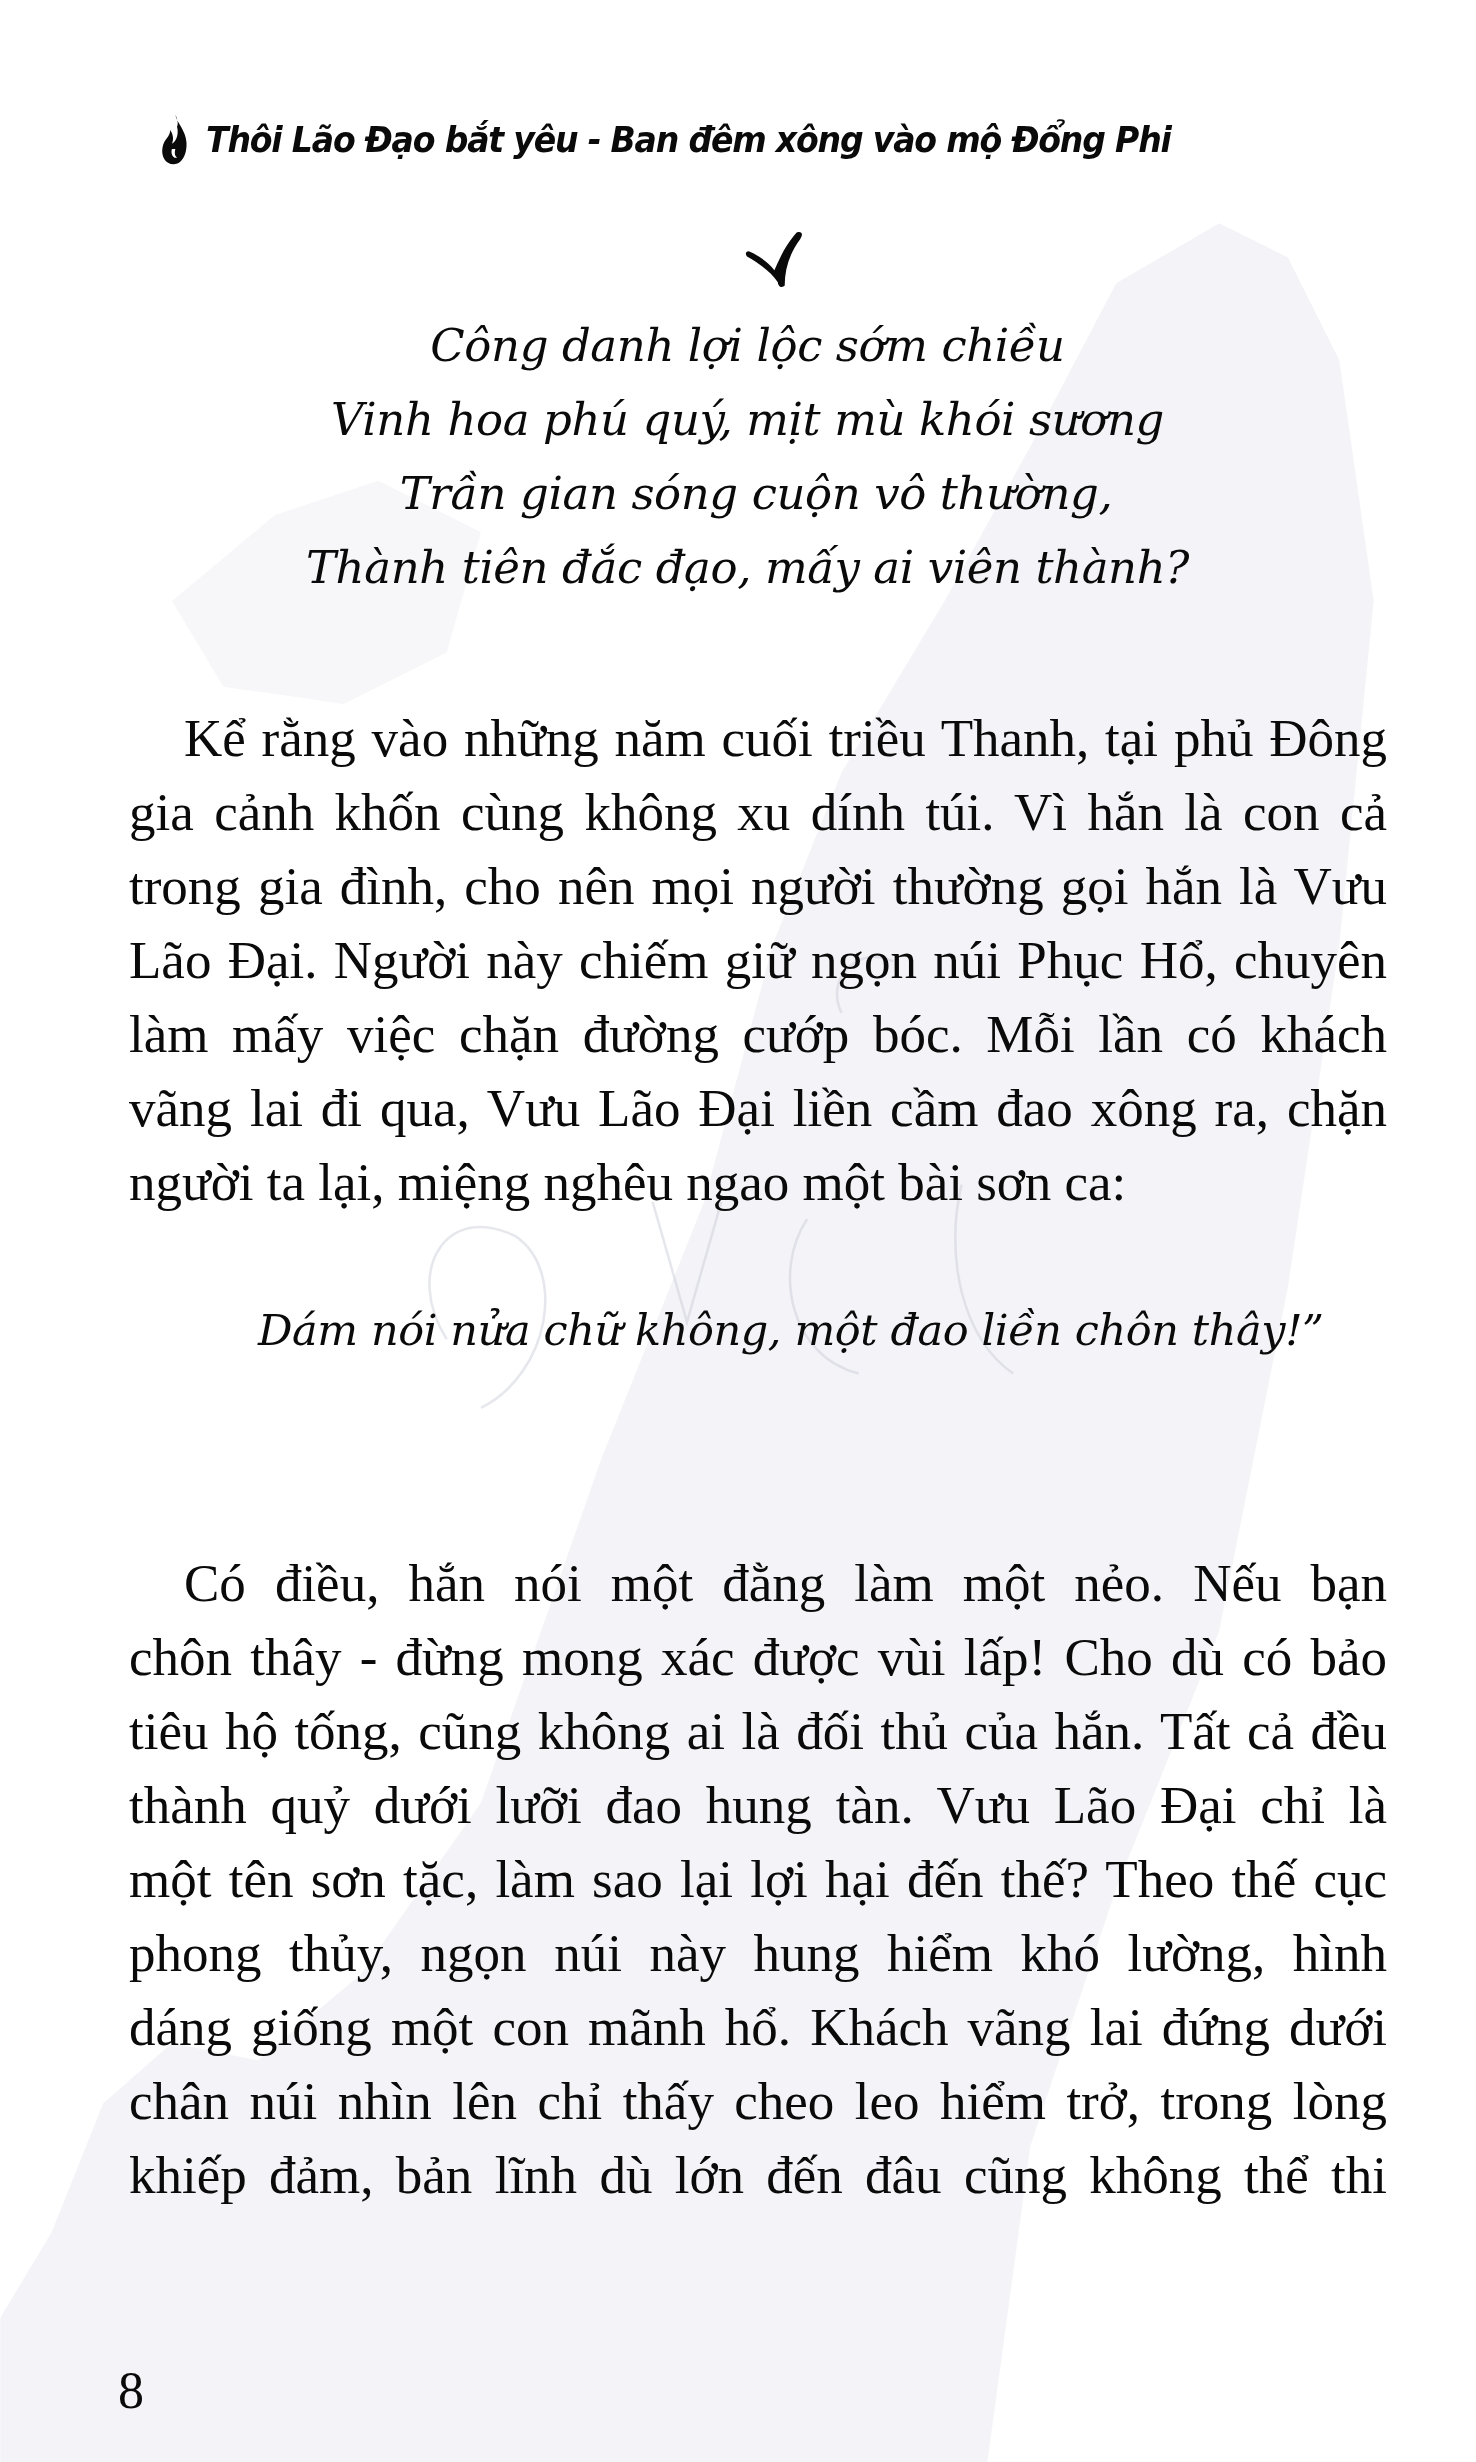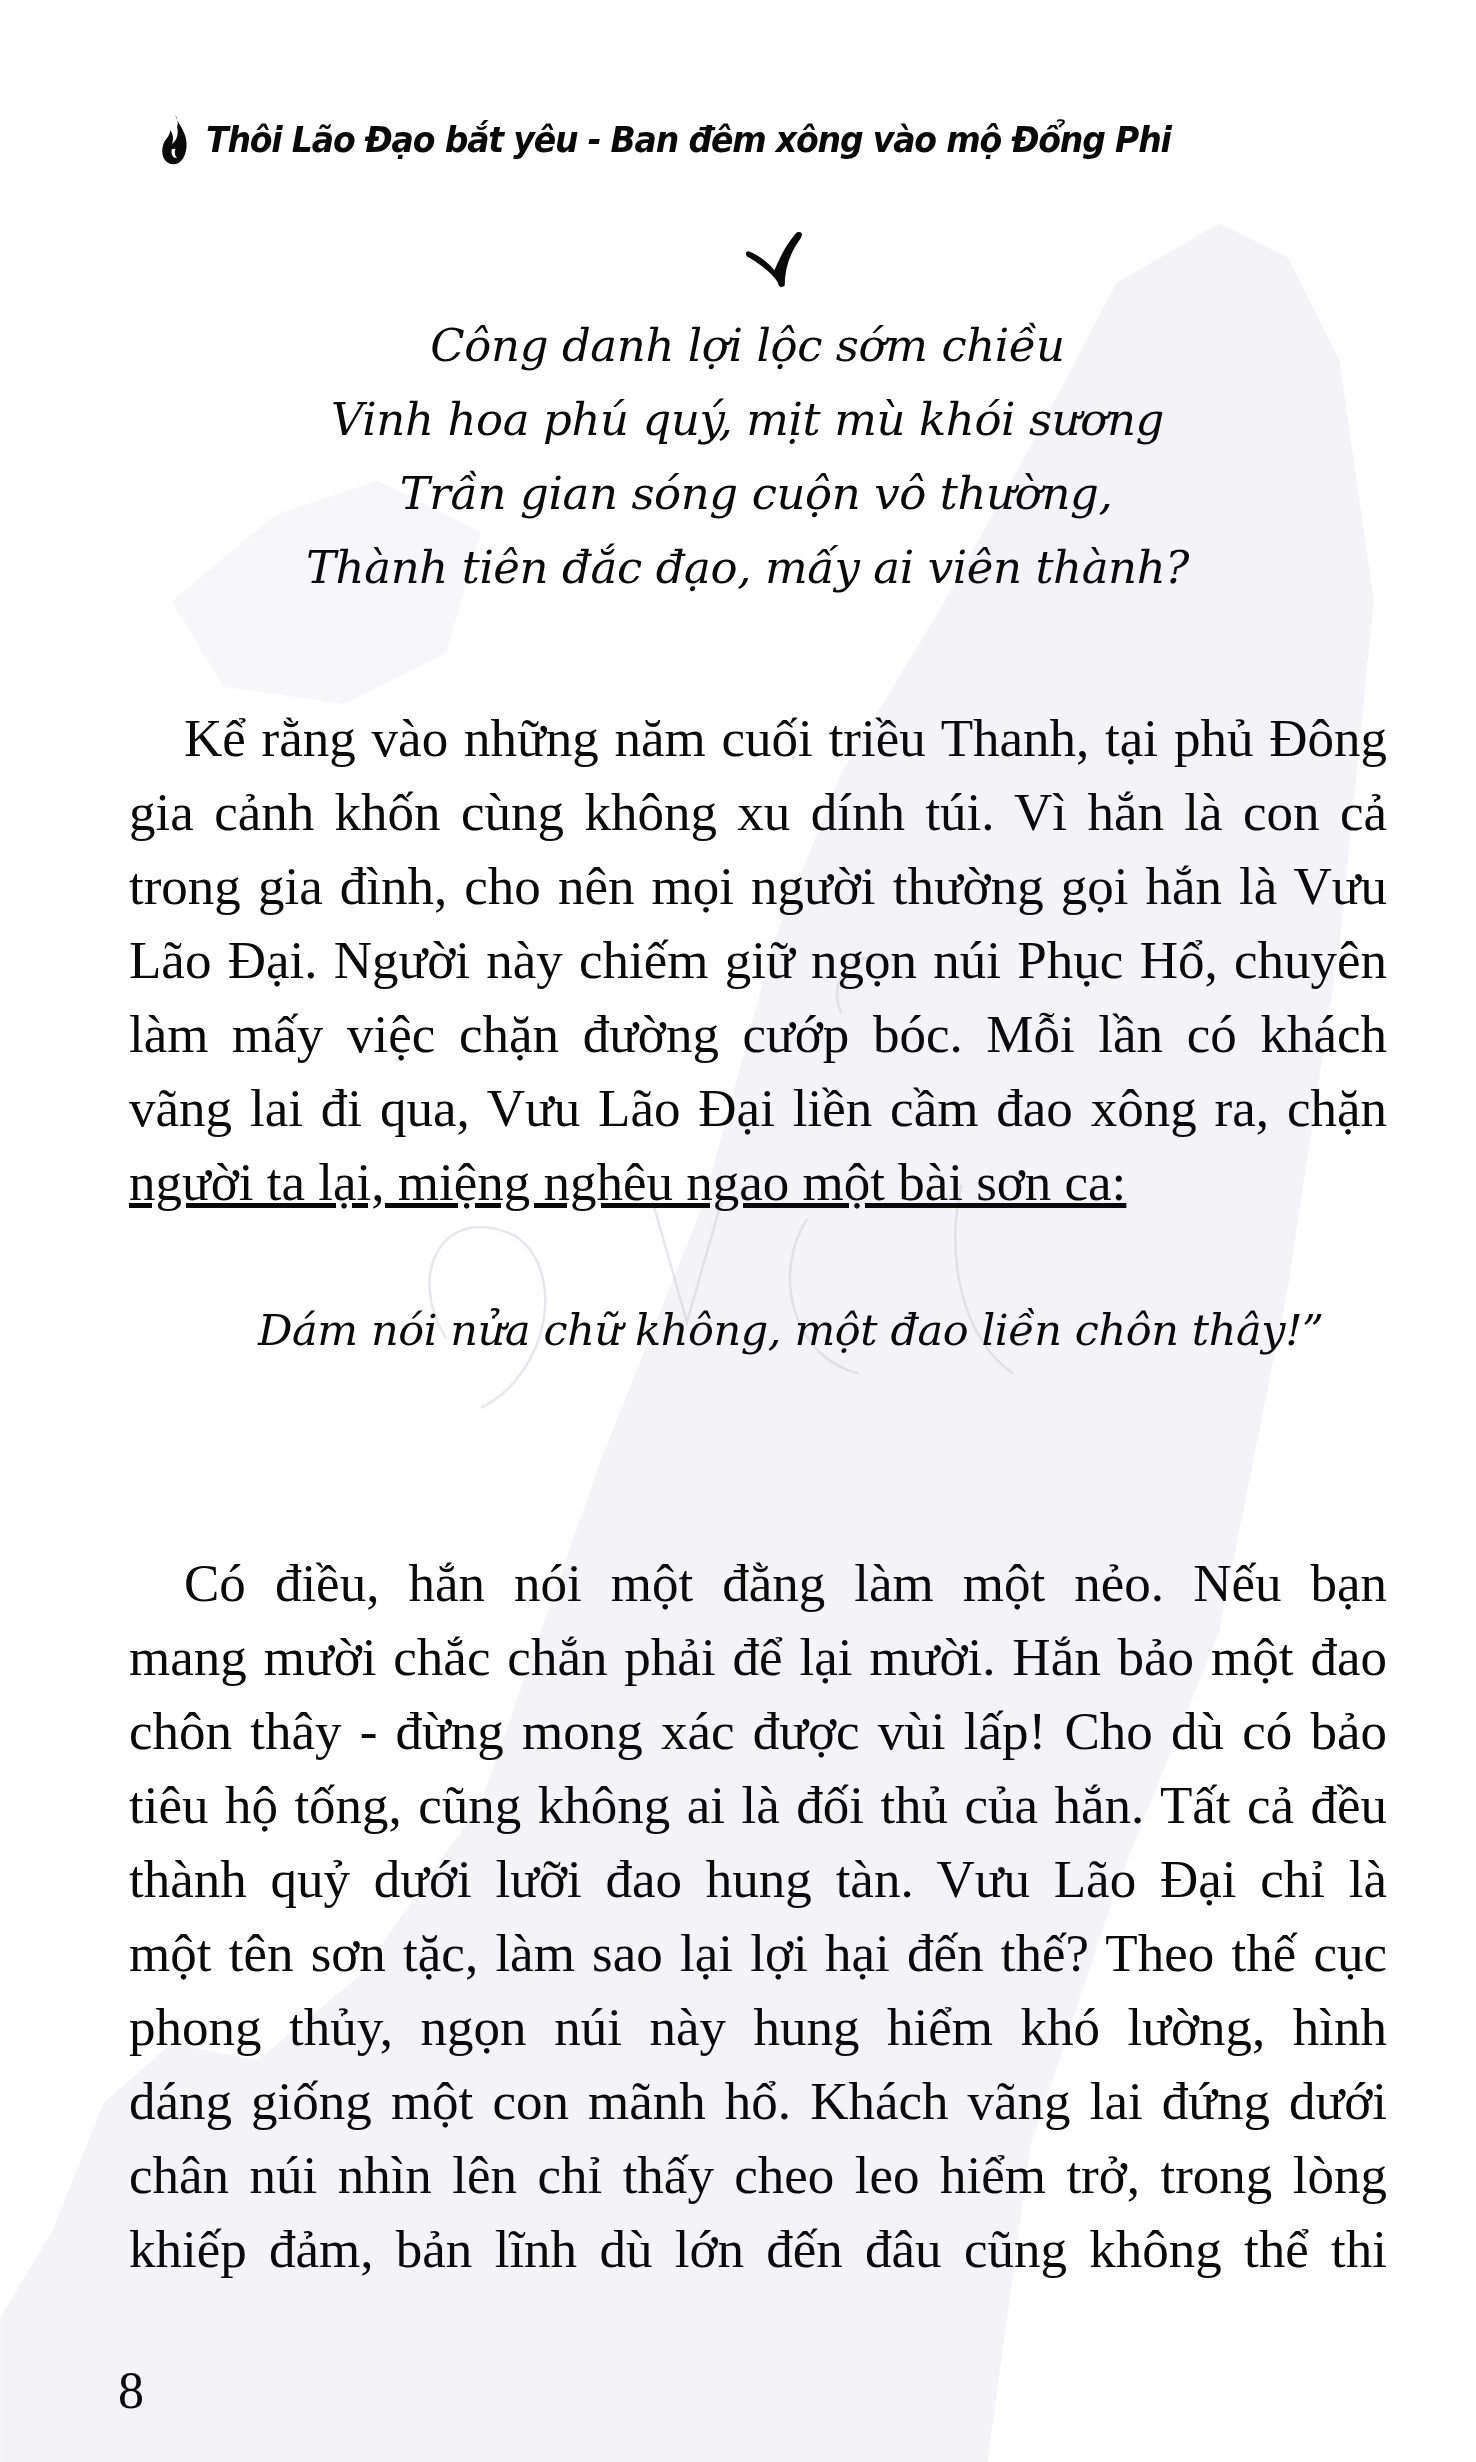--- a/index.html
+++ b/index.html
@@ -32,21 +32,21 @@
     }
     .poem div { white-space: nowrap; }
 
     .para {
       position: absolute; left: 129px; width: 1258px;
       font-family: "Liberation Serif", "DejaVu Serif", serif;
       font-size: 53px; line-height: 74px; text-align: justify;
     }
     .para .line { display: block; white-space: nowrap; text-align-last: justify; text-align: justify; }
     .para .line.first { padding-left: 55px; }
-    .para .line.last { text-align-last: left; text-decoration: underline; }
+    .para .line.last { text-align-last: left; }
     .para em { font-style: italic; }
 
     .song {
       position: absolute; left: 258px; top: 1288px; width: 979px;
       font-family: "DejaVu Serif", serif; font-style: italic;
       font-size: 43px; line-height: 76px; text-align: center; letter-spacing: -0.4px;
     }
     .song div { white-space: nowrap; }
 
     .page-number {
@@ -99,21 +99,20 @@
     <span class="line">vãng lai đi qua, Vưu Lão Đại liền cầm đao xông ra, chặn</span>
     <span class="line last">người ta lại, miệng nghêu ngao một bài sơn ca:</span>
   </div>
 
   <div class="song">
     <div>Dám nói nửa chữ không, một đao liền chôn thây!”</div>
   </div>
 
   <div class="para" style="top: 1542px;">
     <span class="line first">Có điều, hắn nói một đằng làm một nẻo. Nếu bạn</span>
-    <span class="line">mang mười chắc chắn phải để lại mười. Hắn bảo một đao</span>
     <span class="line">chôn thây - đừng mong xác được vùi lấp! Cho dù có bảo</span>
     <span class="line">tiêu hộ tống, cũng không ai là đối thủ của hắn. Tất cả đều</span>
     <span class="line">thành quỷ dưới lưỡi đao hung tàn. Vưu Lão Đại chỉ là</span>
     <span class="line">một tên sơn tặc, làm sao lại lợi hại đến thế? Theo thế cục</span>
     <span class="line">phong thủy, ngọn núi này hung hiểm khó lường, hình</span>
     <span class="line">dáng giống một con mãnh hổ. Khách vãng lai đứng dưới</span>
     <span class="line">chân núi nhìn lên chỉ thấy cheo leo hiểm trở, trong lòng</span>
     <span class="line">khiếp đảm, bản lĩnh dù lớn đến đâu cũng không thể thi</span>
   </div>
 

